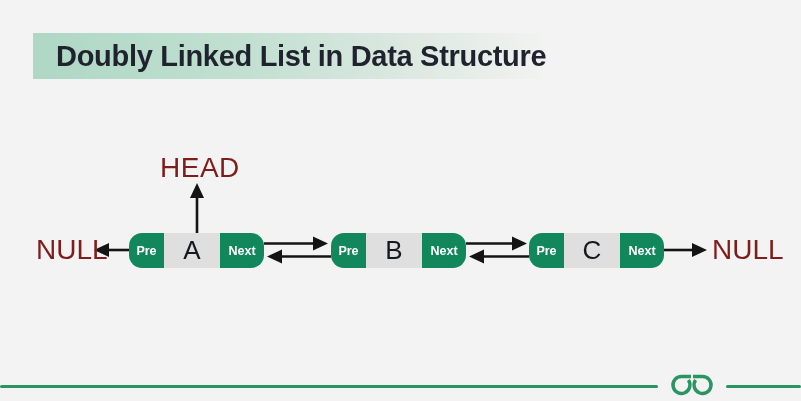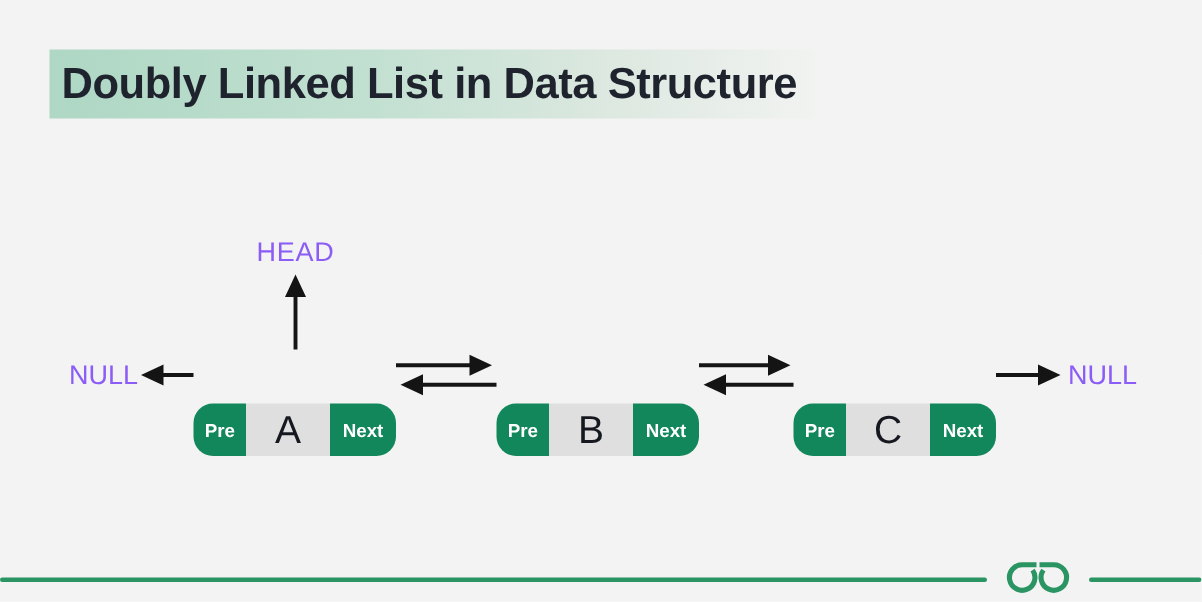--- a/index.html
+++ b/index.html
@@ -25,56 +25,55 @@
       #aed7c4 0%,
       #c2e0d1 42%,
       #dce8e0 72%,
       rgba(242,243,242,0) 100%);
   }
   .title {
     font-size: 29px;
     font-weight: 700;
     letter-spacing: -0.3px;
     line-height: 46px;
-    padding-left: 8px;
+    padding-left: 23px;
     color: #1e232d;
     white-space: nowrap;
   }
 
   
   .arrow-layer {
     position: absolute;
     left: 0; top: 0;
     width: 801px; height: 401px;
   }
   .arrow-layer line {
     stroke: #141414;
     stroke-width: 2.6;
   }
   .arrow-layer polygon { fill: #141414; }
 
   .label {
     position: absolute;
-    color: #8b5cf6;
-    font-size: 18px;
+    color: #7f1d1d;
+    font-size: 28px;
     font-weight: 500;
     line-height: 26px;
     white-space: nowrap;
   }
   .head-label  { left: 160px; top: 155px; width: 74px; text-align: center; letter-spacing: 0.5px; }
   .null-left   { left: 36px;  top: 237px; width: 56px; text-align: right; }
   .null-right  { left: 712px; top: 237px; width: 60px; text-align: left; }
 
   .node {
     position: absolute;
     top: 233px;
     width: 135px;
     height: 35px;
     display: flex;
-    margin-top: 36px;
   }
   .node-a { left: 129px; }
   .node-b { left: 331px; }
   .node-c { left: 529px; }
 
   .cell {
     display: flex;
     align-items: center;
     justify-content: center;
   }

